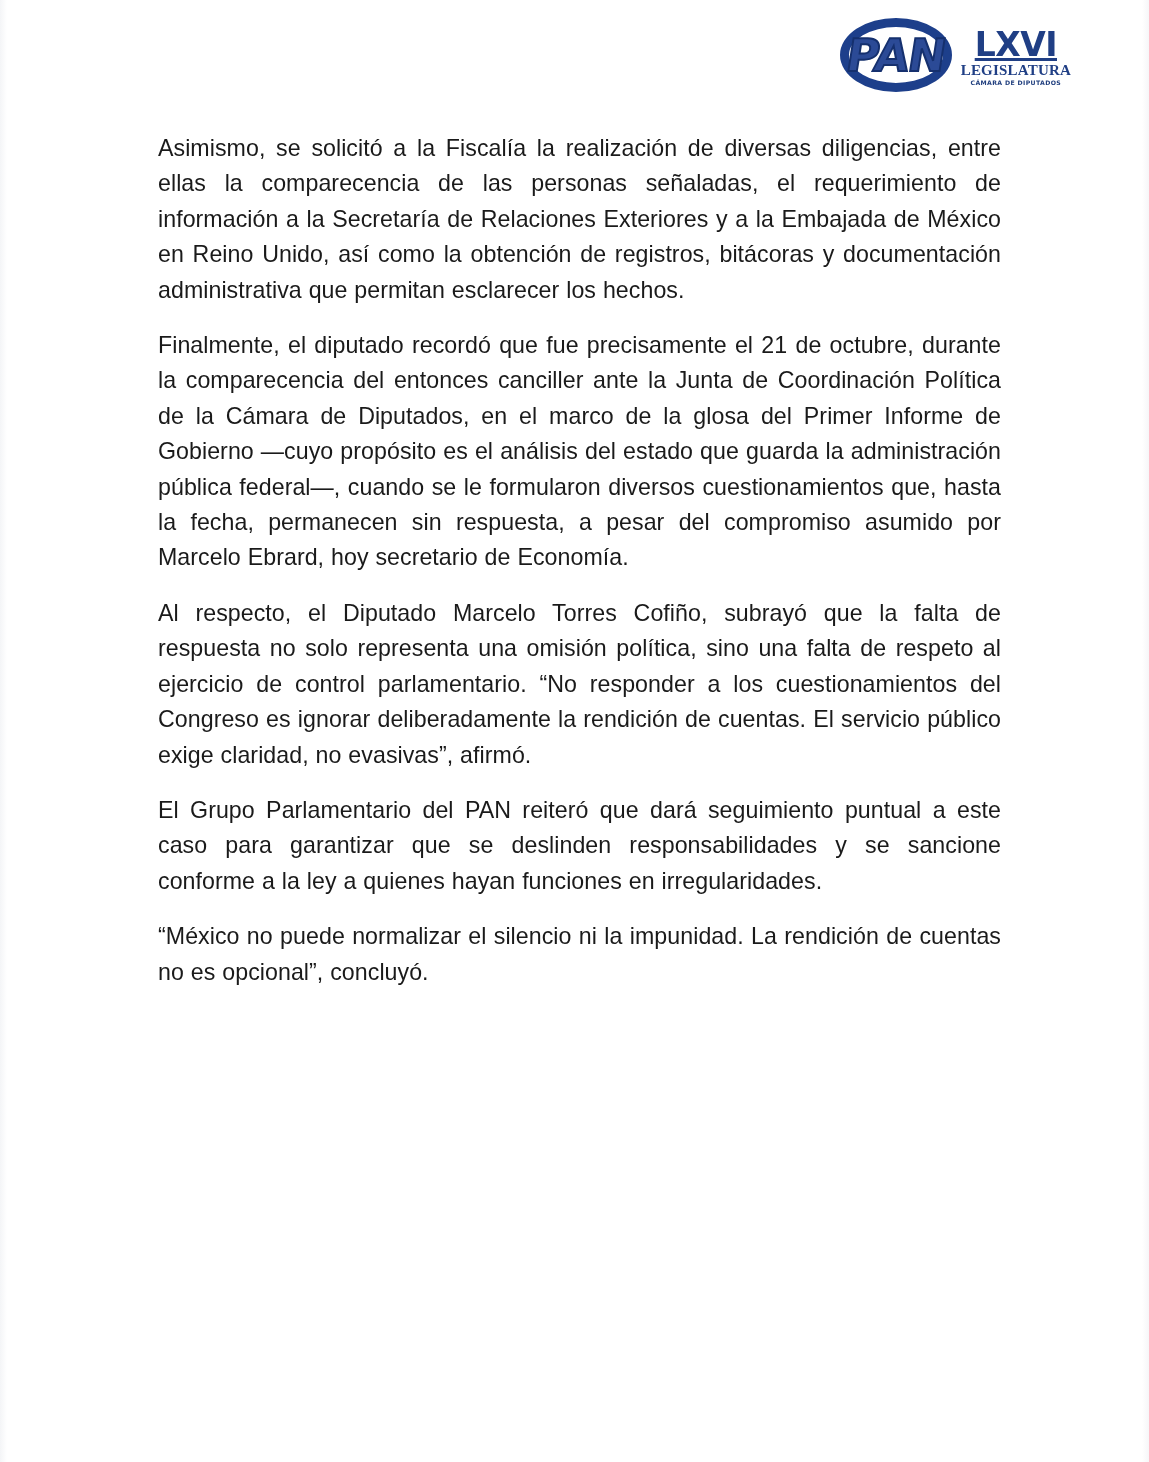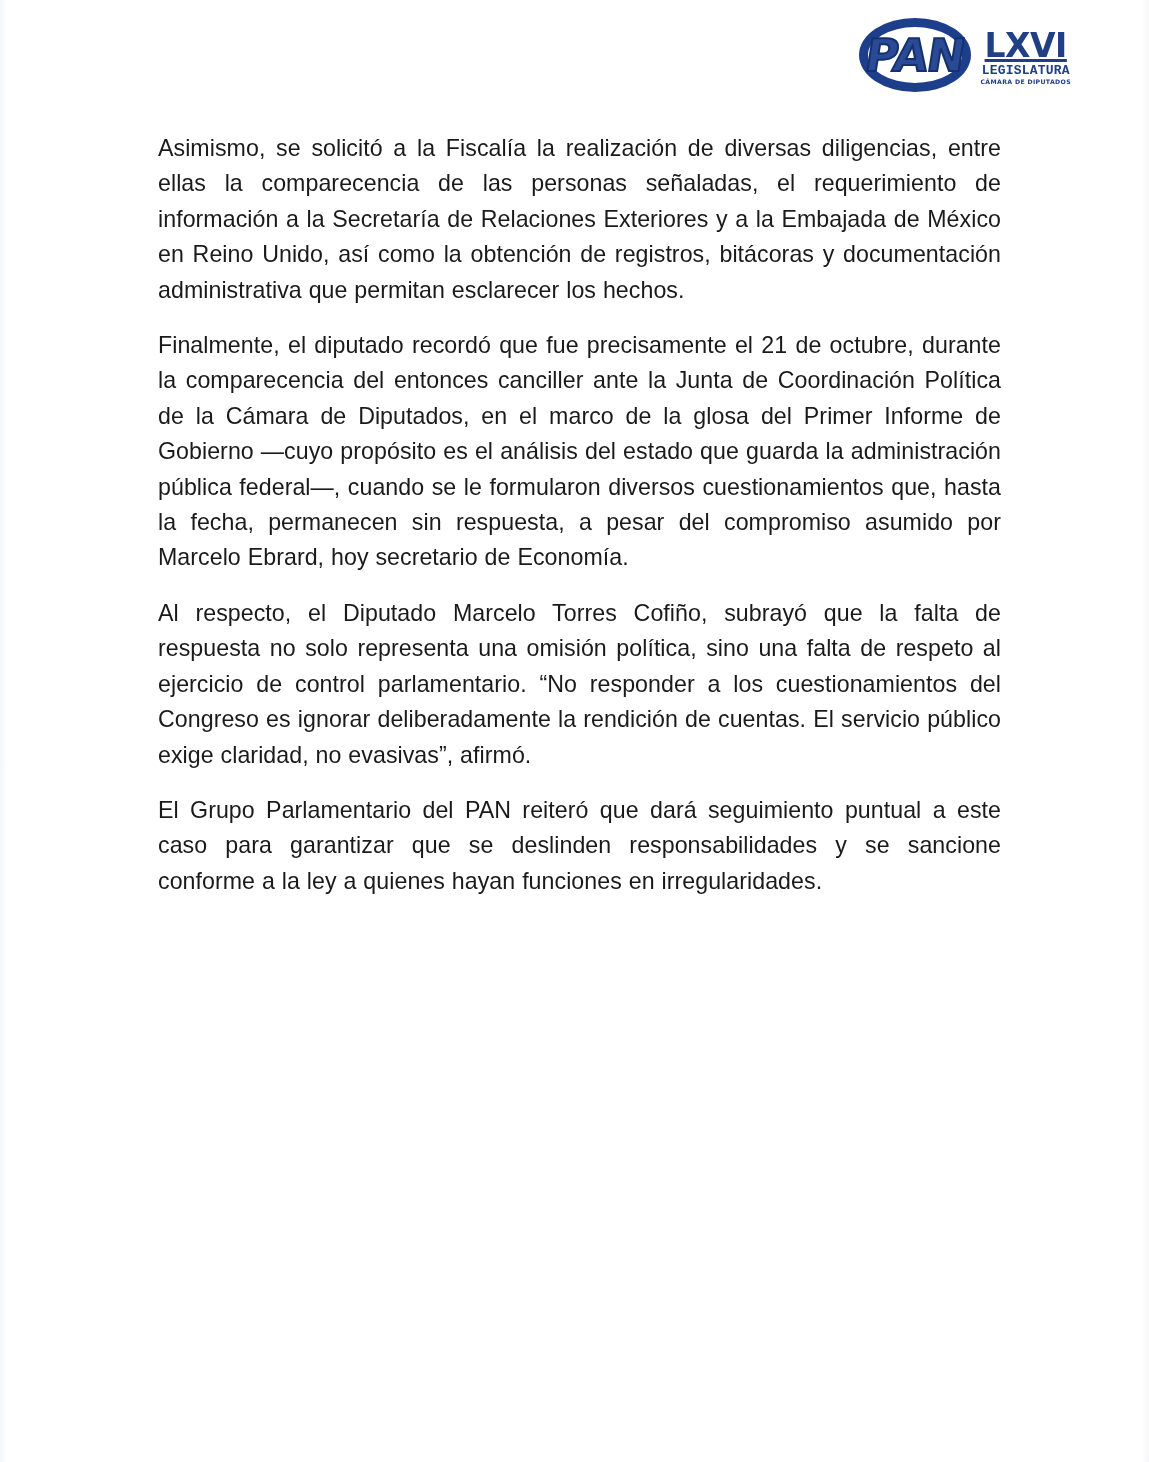--- a/index.html
+++ b/index.html
@@ -81,23 +81,23 @@
   }
   .lxvi-main {
     font-family: "DejaVu Sans", sans-serif;
     font-weight: 700;
     font-size: 33px;
     letter-spacing: -0.5px;
     color: #203f85;
     text-decoration: underline;
   }
   .lxvi-sub {
-    font-family: Liberation Mono, monospace;
+    font-family: Liberation Serif, serif;
     font-weight: 700;
-    font-size: 13px;
+    font-size: 15px;
     letter-spacing: 0.2px;
     margin-top: 2px;
     color: #203f85;
   }
   .lxvi-micro {
     font-family: "DejaVu Sans", sans-serif;
     font-weight: 700;
     font-size: 6.2px;
     letter-spacing: 0.35px;
     margin-top: 2.5px;
@@ -154,17 +154,18 @@
     </div>
 
   </div>
 
   <div class="body-copy">
 
     <p class="para">Asimismo, se solicitó a la Fiscalía la realización de diversas diligencias, entre ellas la comparecencia de las personas señaladas, el requerimiento de información a la Secretaría de Relaciones Exteriores y a la Embajada de México en Reino Unido, así como la obtención de registros, bitácoras y documentación administrativa que permitan esclarecer los hechos.</p>
     <p class="para">Finalmente, el diputado recordó que fue precisamente el 21 de octubre, durante la comparecencia del entonces canciller ante la Junta de Coordinación Política de la Cámara de Diputados, en el marco de la glosa del Primer Informe de Gobierno —cuyo propósito es el análisis del estado que guarda la administración pública federal—, cuando se le formularon diversos cuestionamientos que, hasta la fecha, permanecen sin respuesta, a pesar del compromiso asumido por Marcelo Ebrard, hoy secretario de Economía.</p>
     <p class="para">Al respecto, el Diputado Marcelo Torres Cofiño, subrayó que la falta de respuesta no solo representa una omisión política, sino una falta de respeto al ejercicio de control parlamentario. “No responder a los cuestionamientos del Congreso es ignorar deliberadamente la rendición de cuentas. El servicio público exige claridad, no evasivas”, afirmó.</p>
     <p class="para">El Grupo Parlamentario del PAN reiteró que dará seguimiento puntual a este caso para garantizar que se deslinden responsabilidades y se sancione conforme a la ley a quienes hayan funciones en irregularidades.</p>
+    <p class="para">“México no puede normalizar el silencio ni la impunidad. La rendición de cuentas no es opcional”, concluyó.</p>
 
 
   </div>
 
 </div>
 
 </body></html>

